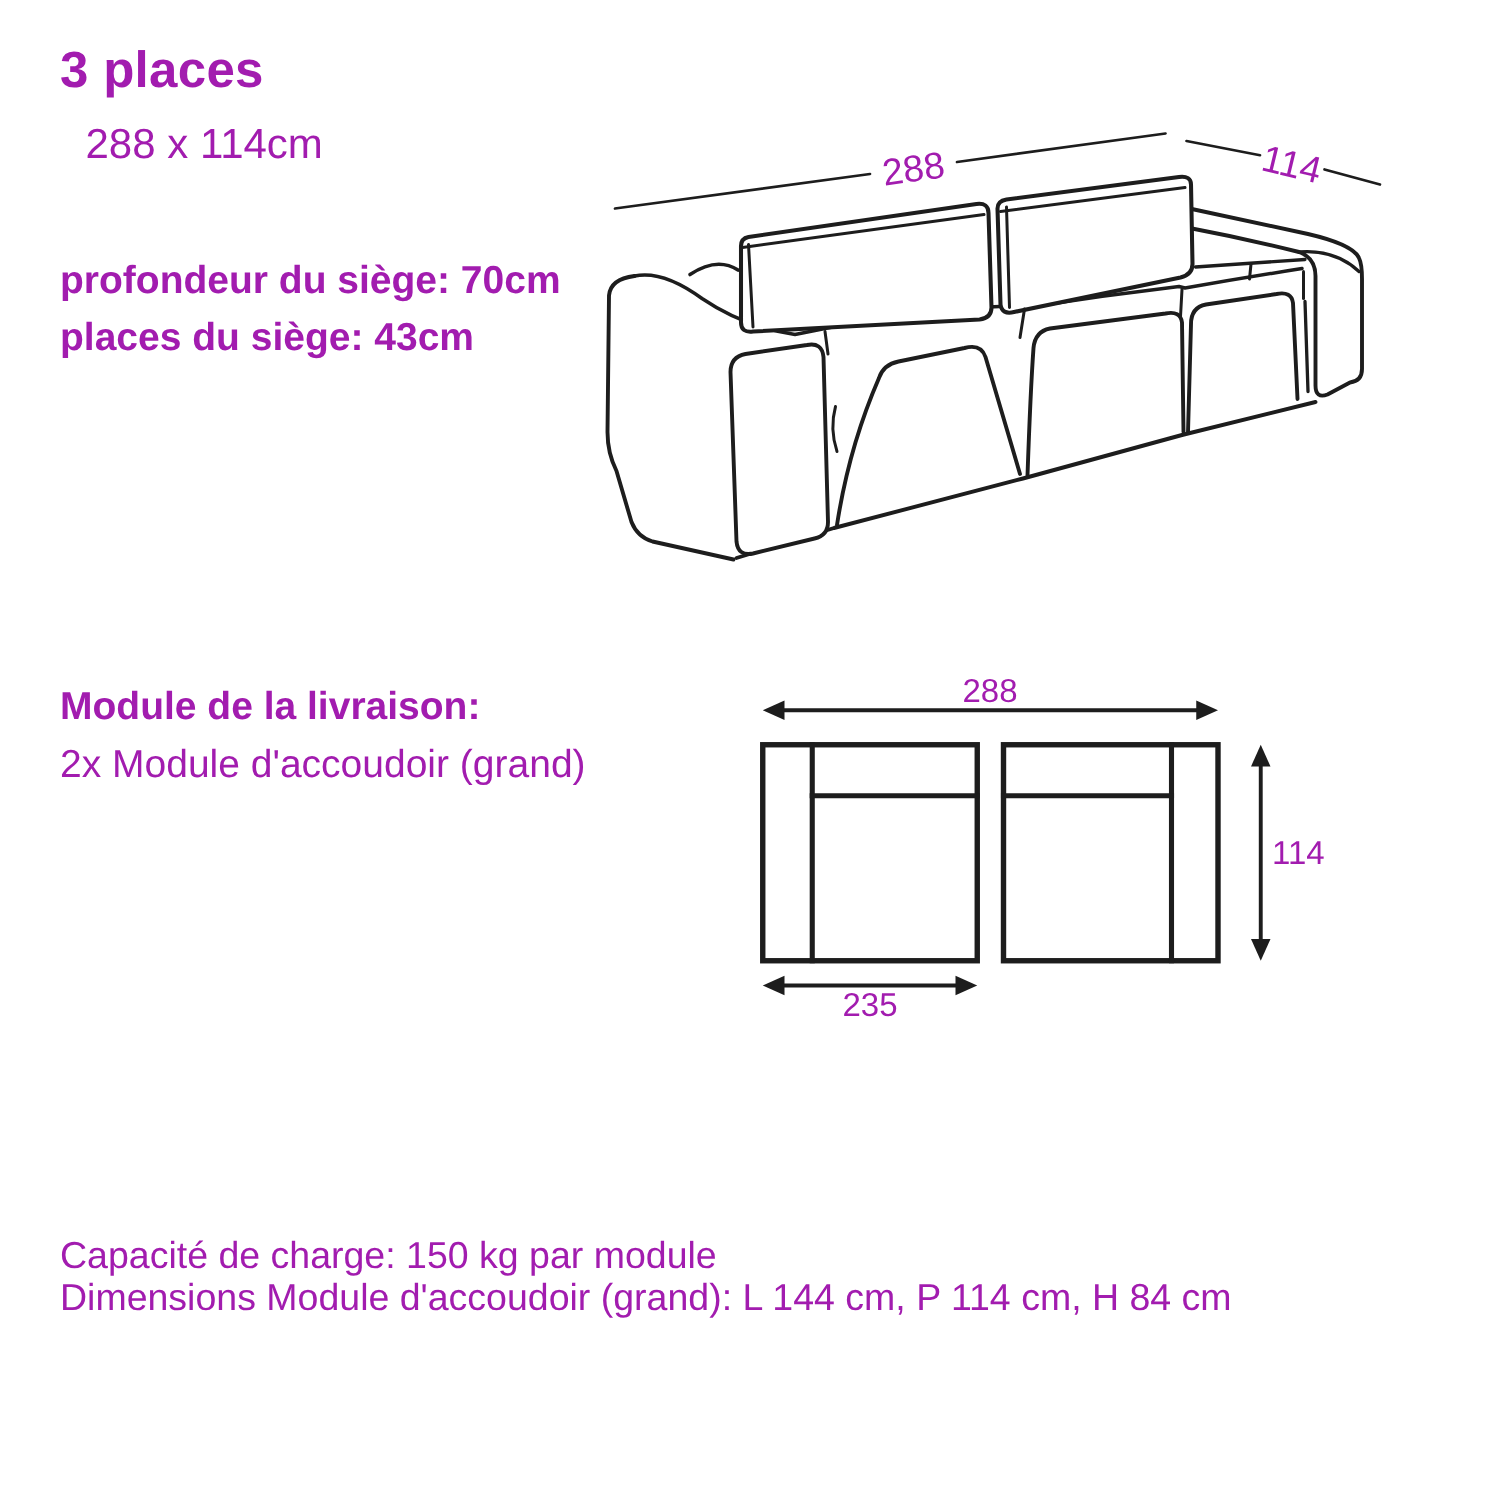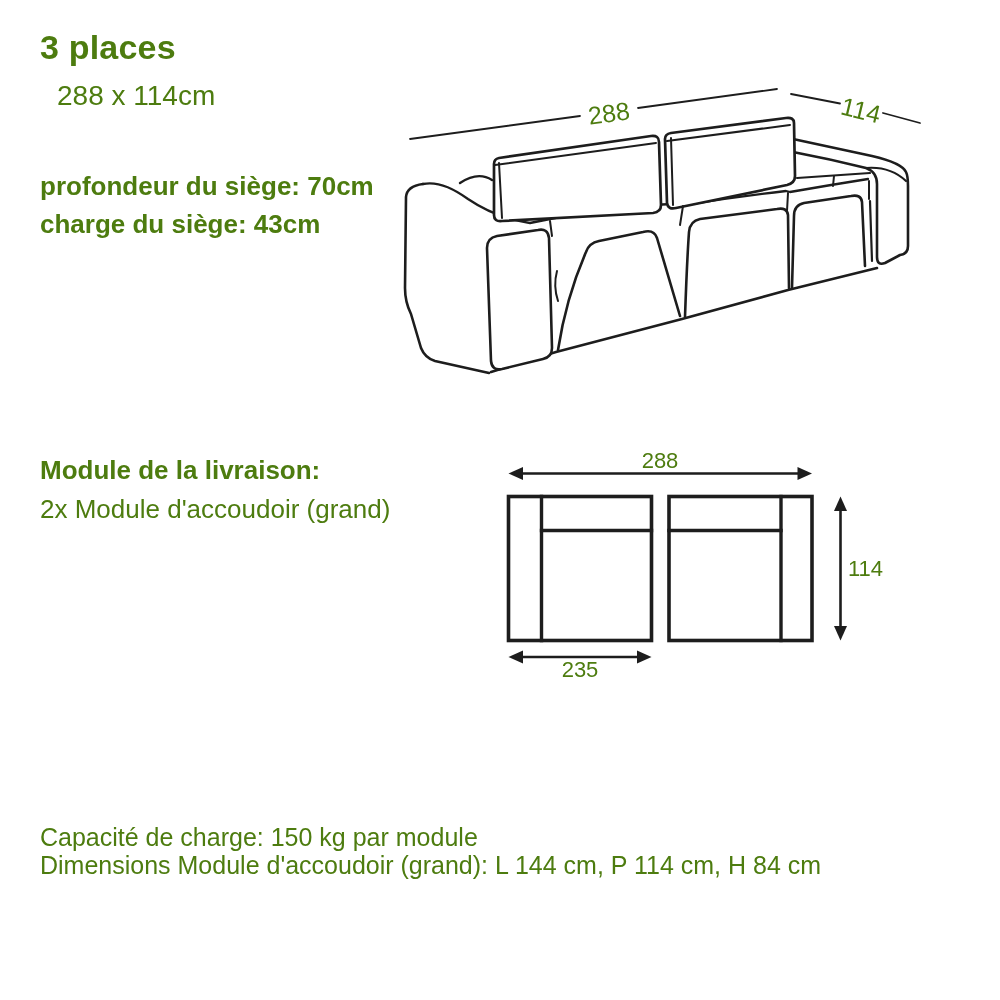--- a/index.html
+++ b/index.html
@@ -1,18 +1,18 @@
 <!DOCTYPE html>
 <html><head>
 <meta charset="utf-8">
 <style>
   html,body{margin:0;padding:0;background:#fff;}
   .page{
     position:relative;width:1000px;height:1000px;background:#ffffff;
-    font-family:"Liberation Sans", sans-serif;color:#4d7c0f;overflow:hidden;
+    font-family:"Liberation Sans", sans-serif;color:#a21caf;overflow:hidden;
   }
   .abs{position:absolute;}
   .title{left:40px;top:28px;font-size:34px;font-weight:700;line-height:1.15;letter-spacing:.2px;}
   .size-subtitle{left:57px;top:80px;font-size:28px;font-weight:400;}
   .specs{left:40px;top:167px;font-size:26px;line-height:38px;font-weight:700;}
   .delivery{left:40px;top:455px;}
   .delivery-heading{font-size:26px;font-weight:700;line-height:31px;}
   .delivery-item{font-size:26px;font-weight:400;margin-top:8px;}
   .notes{left:40px;top:824px;font-size:25px;line-height:27.5px;font-weight:400;}
   .dim-label{font-size:25px;text-align:center;width:62px;line-height:1.05;}
@@ -25,21 +25,21 @@
 </head>
 <body>
 
 <div class="page">
 
   <div class="abs title">3 places</div>
   <div class="abs size-subtitle">288 x 114cm</div>
 
   <div class="abs specs">
     <div>profondeur du siège: 70cm</div>
-    <div>charge du siège: 43cm</div>
+    <div>places du siège: 43cm</div>
   </div>
 
   <svg class="abs" style="left:390px;top:60px;" width="560" height="330" viewBox="0 0 560 330">
     <g stroke="#1d1d1d" fill="none" stroke-linecap="round" stroke-linejoin="round">
 
       <g stroke-width="1.8">
         <path d="M20,79 L190,56"></path>
         <path d="M248,48 L387,29"></path>
         <path d="M401,34 L450,43.5"></path>
         <path d="M493,53 L530,63"></path>

